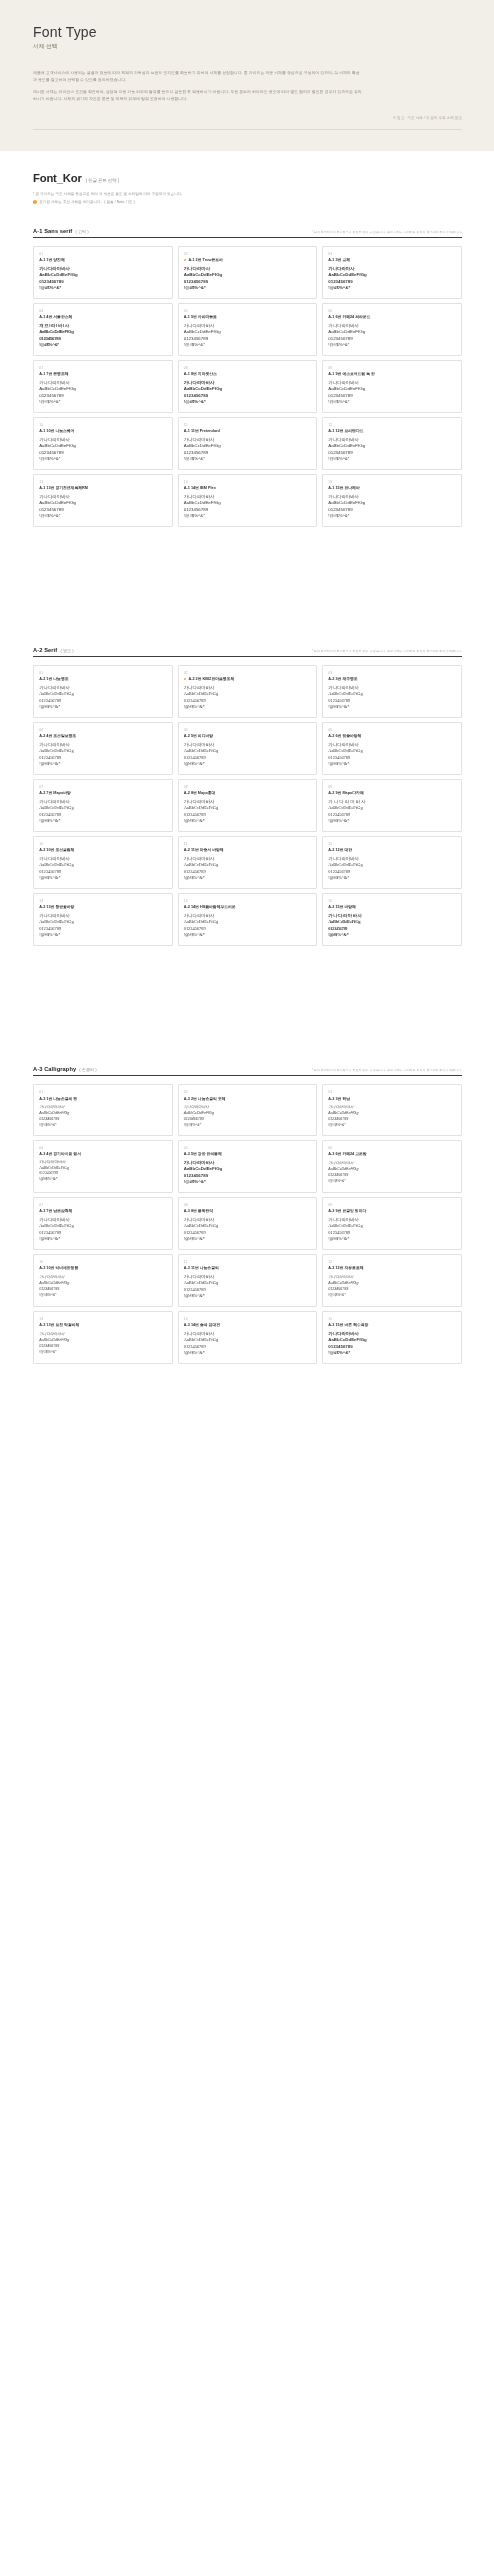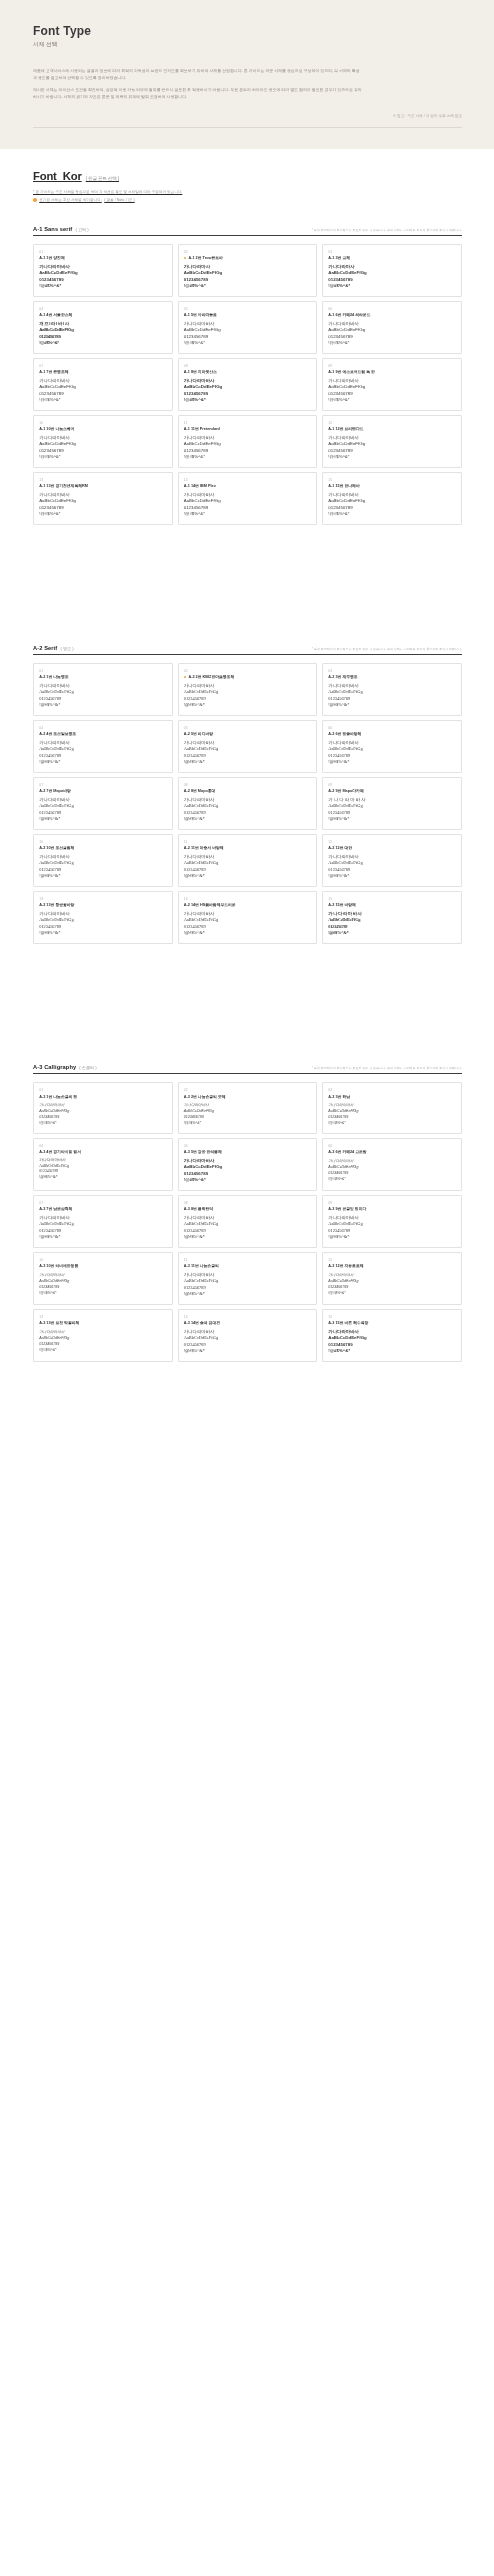--- a/index.html
+++ b/index.html
@@ -12,22 +12,22 @@
     -webkit-font-smoothing: antialiased;
   }
 
   
   .hero {
     background: #f2efe9;
     padding: 24px 33px 20.6px 33px;
     position: relative;
   }
   .hero-title {
-    font-size: 12px;
-    font-weight: 700;
+    font-size: 14px;
+    font-weight: 400;
     color: #3a3a3a;
     letter-spacing: 0.2px;
     margin: 0 0 3.1px 0;
   }
   .hero-sub {
     font-size: 5.7px;
     color: #7a7368;
     margin: 0 0 17.5px 0;
   }
   .hero-body {
@@ -45,21 +45,20 @@
   }
   .hero-rule {
     border: 0;
     border-top: 0.5px solid #ded8cf;
     margin: 9.3px 0 0 0;
   }
 
   
   .titleblock {
     padding: 20.6px 33px 5.2px 33px;
-    text-decoration: underline;
   }
   .titleblock h1 {
     font-size: 11.3px;
     font-weight: 700;
     margin: 0 0 2.1px 0;
     letter-spacing: -0.2px;
     display: flex;
     align-items: baseline;
     gap: 4.1px;
   }

